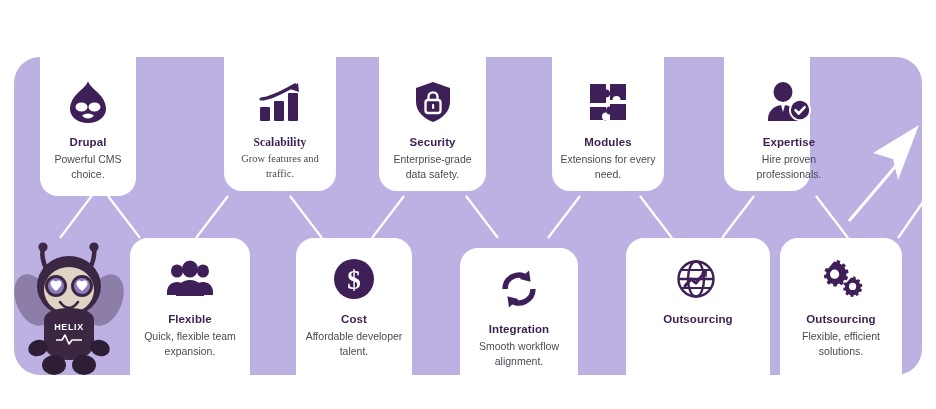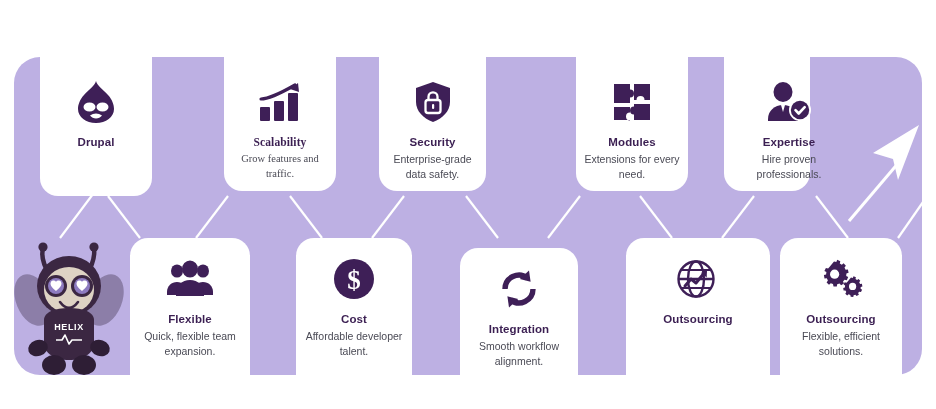--- a/index.html
+++ b/index.html
@@ -87,30 +87,31 @@
       <line x1="466" y1="196" x2="498" y2="238"></line>
       <line x1="548" y1="238" x2="580" y2="196"></line>
       <line x1="640" y1="196" x2="672" y2="238"></line>
       <line x1="722" y1="238" x2="754" y2="196"></line>
       <line x1="816" y1="196" x2="848" y2="238"></line>
       <line x1="60" y1="238" x2="96" y2="190"></line>
       <line x1="898" y1="238" x2="930" y2="192"></line>
     </g>
   </svg>
 
-  <div class="card top" style="left:40px; width:112px; height:139px;">
+  <div class="card top" style="left:40px; width:96px; height:139px;">
     <span class="icon-wrap">
       <svg width="40" height="44" viewBox="0 0 40 44">
         <path fill="#3e1f57" d="M20 1c-1 5-8 9-12 14C3.5 20 2 25 2 29c0 8 8 14 18 14s18-6 18-14c0-4-1.5-9-6-14C28 10 21 6 20 1z"></path>
         <ellipse cx="13.5" cy="27" rx="6" ry="4.6" fill="#fff"></ellipse>
         <ellipse cx="26.5" cy="27" rx="6" ry="4.6" fill="#fff"></ellipse>
         <path fill="#fff" d="M14 35.5c1.8-1.4 4-2.1 6-2.1s4.2.7 6 2.1c-1.6 2.1-3.6 3-6 3s-4.4-.9-6-3z"></path>
       </svg>
     </span>
     <div class="c-title">Drupal</div>
+    <div class="c-desc">Powerful CMS choice.</div>
   </div>
 
   <div class="card top" style="left:224px; width:112px; height:134px;font-family:Liberation Serif, serif;">
     <span class="icon-wrap">
       <svg width="46" height="42" viewBox="0 0 46 42">
         <rect x="3" y="26" width="10" height="14" rx="1" fill="#3e1f57"></rect>
         <rect x="17" y="20" width="10" height="20" rx="1" fill="#3e1f57"></rect>
         <rect x="31" y="12" width="10" height="28" rx="1" fill="#3e1f57"></rect>
         <path d="M4 18C12 18 24 12 38 4" stroke="#3e1f57" stroke-width="3.2" fill="none" stroke-linecap="round"></path>
         <path d="M41 2l1 9-9-3z" fill="#3e1f57"></path>
@@ -126,21 +127,21 @@
         <path fill="#3e1f57" d="M21 2 4 8v14c0 9 7.4 16.6 17 20 9.6-3.4 17-11 17-20V8L21 2z"></path>
         <rect x="13.5" y="20" width="15" height="13" rx="2.6" fill="none" stroke="#fff" stroke-width="2.3"></rect>
         <path d="M16.5 20v-3.2a4.5 4.5 0 0 1 9 0V20" fill="none" stroke="#fff" stroke-width="2.3"></path>
         <rect x="20" y="24" width="2.2" height="5" rx="1.1" fill="#fff"></rect>
       </svg>
     </span>
     <div class="c-title">Security</div>
     <div class="c-desc">Enterprise-grade data safety.</div>
   </div>
 
-  <div class="card top" style="left:576px; width:112px; height:134px;">
+  <div class="card top" style="left:552px; width:112px; height:134px;">
     <span class="icon-wrap">
       <svg width="42" height="42" viewBox="0 0 42 42">
         <path fill="#3e1f57" d="M3 3h16v5.5a4 4 0 1 1 0 8V22H3V3z"></path>
         <path fill="#3e1f57" d="M23 3h16v16h-5.5a4 4 0 1 0-8 0H23V3z"></path>
         <path fill="#3e1f57" d="M3 26h16v5.5a4 4 0 1 0 0 8V39H3V26z"></path>
         <path fill="#3e1f57" d="M23 23h16v16H23v-5.5a4 4 0 1 1 0-8V23z"></path>
       </svg>
     </span>
     <div class="c-title">Modules</div>
     <div class="c-desc">Extensions for every need.</div>

